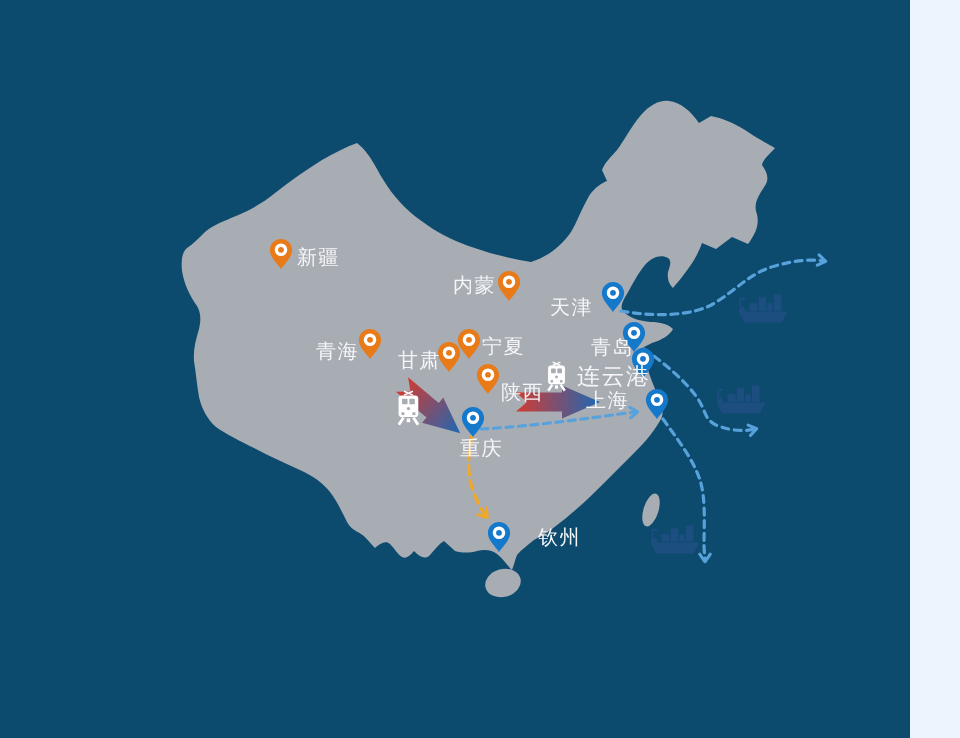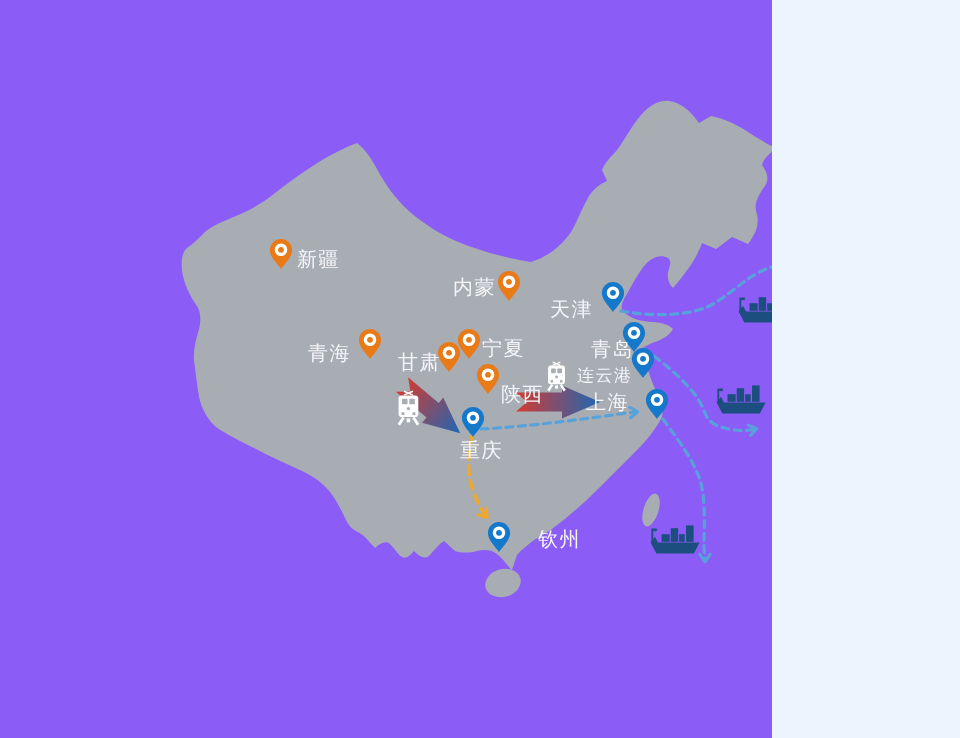--- a/index.html
+++ b/index.html
@@ -1,21 +1,21 @@
 <!DOCTYPE html>
 <html><head>
 <meta charset="utf-8">
 <style>
   html,body{margin:0;padding:0;background:#ecf5fd;}
-  .stage{position:relative;width:772px;height:738px;background:#8b5cf6;overflow:hidden;
-         font-family:Liberation Sans, sans-serif;}
+  .stage{position:relative;width:910px;height:738px;background:#0c4a6e;overflow:hidden;
+         font-family:Liberation Mono, monospace;}
   .map-svg{position:absolute;left:0;top:0;}
   .lbl{position:absolute;color:#f5f6f8;font-size:20px;line-height:1;letter-spacing:1.5px;
        white-space:nowrap;user-select:none;}
-  .lbl.small{font-size:17px;}
+  .lbl.small{font-size:23px;}
 </style>
 </head>
 <body>
 
 <div class="stage">
 
   <svg class="map-svg" width="960" height="738" viewBox="0 0 960 738">
     <defs>
       <linearGradient id="railGrad" x1="0" y1="0" x2="1" y2="0">
         <stop offset="0" stop-color="#d23b31"></stop>
@@ -120,21 +120,21 @@
     <use href="#pin" style="color:#1478cb" transform="translate(601,281)"></use>
     <use href="#pin" style="color:#1478cb" transform="translate(622,321)"></use>
     <use href="#pin" style="color:#1478cb" transform="translate(631,347)"></use>
     <use href="#pin" style="color:#1478cb" transform="translate(645,388)"></use>
     <use href="#pin" style="color:#1478cb" transform="translate(461,406)"></use>
     <use href="#pin" style="color:#1478cb" transform="translate(487,521)"></use>
   </svg>
 
   <span class="lbl" style="left:297px;top:249px">新疆</span>
   <span class="lbl" style="left:453px;top:277px">内蒙</span>
-  <span class="lbl" style="left:308px;top:343px">青海</span>
+  <span class="lbl" style="left:316px;top:343px">青海</span>
   <span class="lbl" style="left:398px;top:352px">甘肃</span>
   <span class="lbl" style="left:482px;top:338px">宁夏</span>
   <span class="lbl" style="left:501px;top:384px">陕西</span>
 
   <span class="lbl" style="left:550px;top:299px">天津</span>
   <span class="lbl" style="left:591px;top:339px">青岛</span>
   <span class="lbl small" style="left:577px;top:367px">连云港</span>
   <span class="lbl" style="left:586px;top:392px">上海</span>
   <span class="lbl" style="left:460px;top:440px">重庆</span>
   <span class="lbl" style="left:538px;top:529px">钦州</span>

